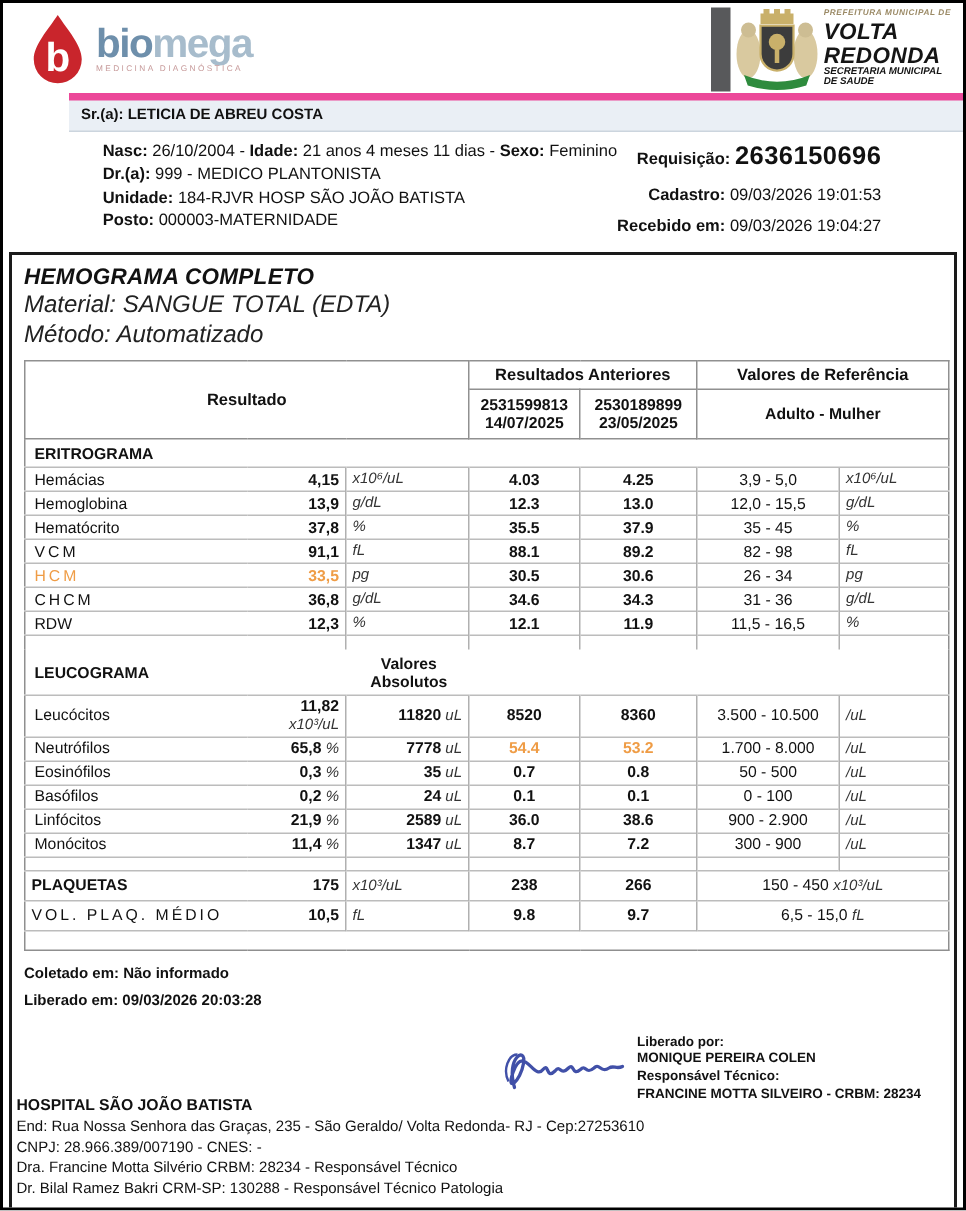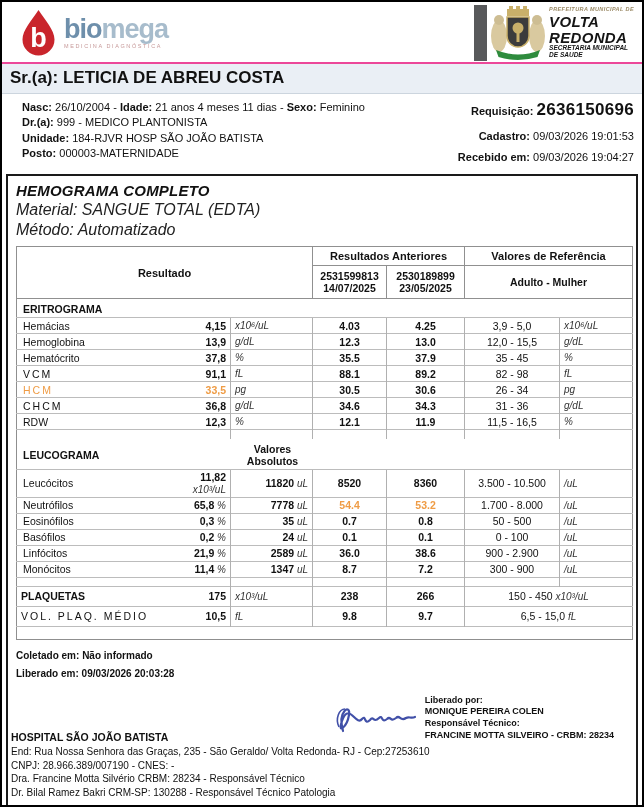--- a/index.html
+++ b/index.html
@@ -18,25 +18,25 @@
 
   .vr { display:flex; align-items:stretch; height:56px;font-style:italic; }
   .vr-darkbar { width:13px; background:#58595b; }
   .vr-crest { width:58px; height:54px; margin:1px 2px 0 2px; }
   .vr-words { display:flex; flex-direction:column; justify-content:center; padding-right:6px; line-height:1.05; }
   .vr-pref { font-size:5.5px; font-weight:bold; color:#9b8a66; letter-spacing:.4px; margin-bottom:1px; }
   .vr-big { font-size:15px; font-weight:900; color:#151515; letter-spacing:.3px; }
   .vr-small { font-size:6.5px; font-weight:bold; color:#151515; }
 
   
-  .patient-bar { background:#eaeff5; border-top:2px solid #ec4899; border-bottom:1px solid #ccd5de;
-                 padding:4px 8px 5px 8px; font-size:17px; font-weight:bold; }
+  .patient-bar { background:#eaeff5; border-top:5px solid #ec4899; border-bottom:1px solid #ccd5de;
+                 padding:4px 8px 5px 8px; font-size:10px; font-weight:bold;margin-left:44px; }
 
   
-  .info { display:flex; justify-content:space-between; padding:6px 8px 0 20px; font-size:11px; }
+  .info { display:flex; justify-content:center; padding:6px 8px 0 20px; font-size:11px; }
   .info-left { line-height:1.4; }
   .b { font-weight:bold; }
   .info-right { text-align:right; }
   .req-line { font-weight:bold; font-size:11px; }
   .req-num { font-size:17px; font-weight:900; letter-spacing:.3px; }
   .cad-line { margin-top:10px; }
   .rec-line { margin-top:9px; }
 
   
   .main-box { margin:11px 4px 0 4px; border:2px solid #1a1a1a; height:700px; padding:6px 8px; position:relative; }

